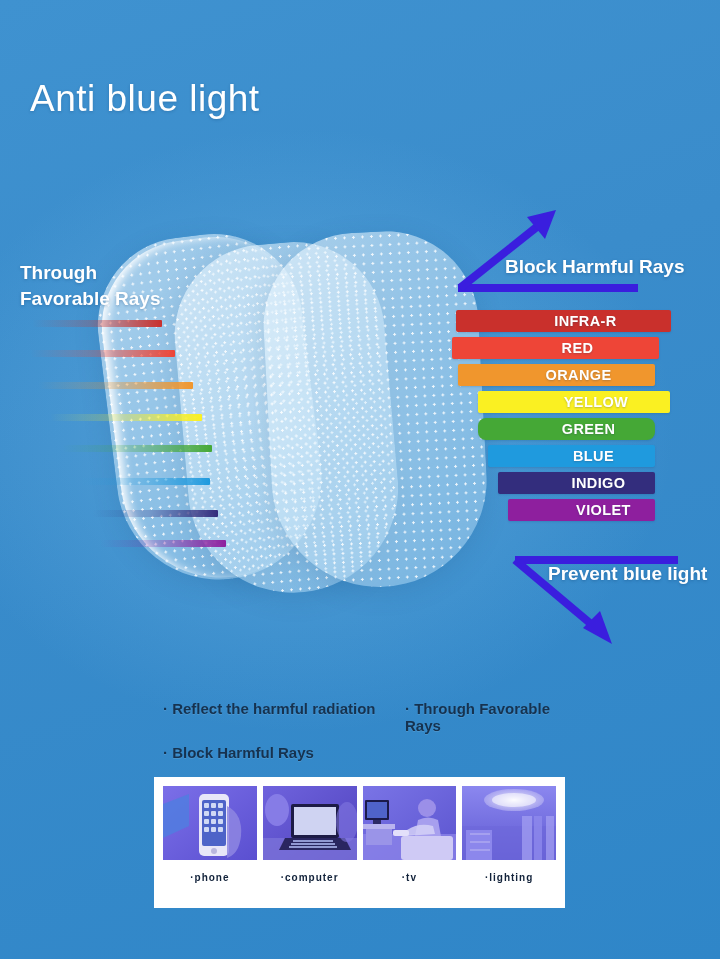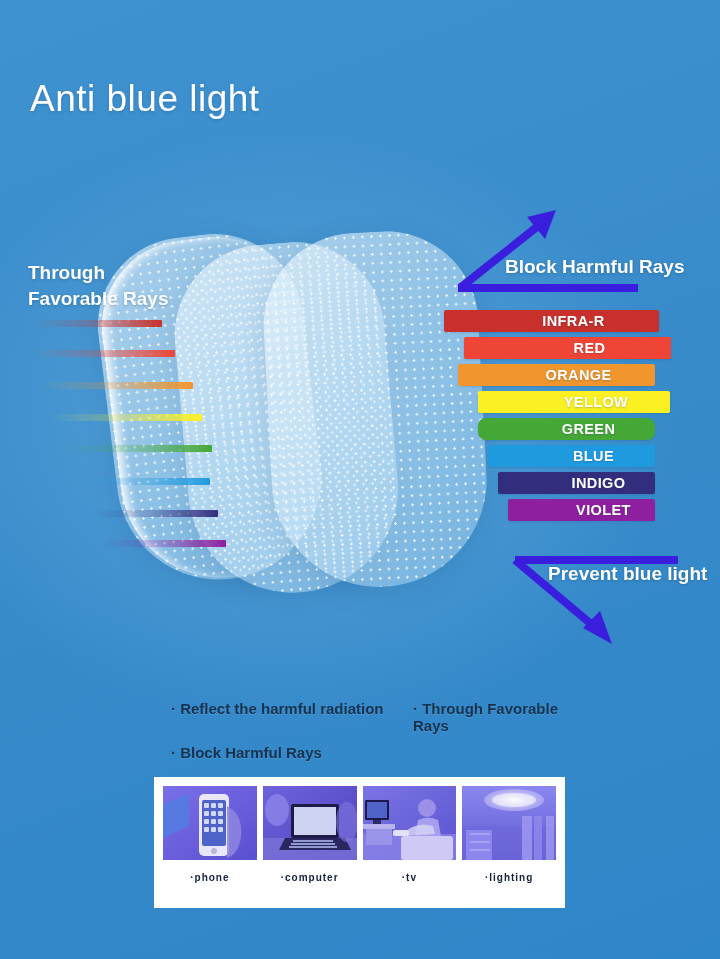--- a/index.html
+++ b/index.html
@@ -37,21 +37,21 @@
   .lens3{left:268px;top:232px;width:215px;height:355px;transform:rotate(-3deg);}
   .lens-glow{
     position:absolute;left:112px;top:238px;width:200px;height:340px;
     border-radius:95px 95px 110px 110px;transform:rotate(-7deg);
     box-shadow:inset 7px 2px 10px -2px rgba(255,255,255,0.95);
     pointer-events:none;
   }
 
   
   .left-label{
-    position:absolute;left:28px;top:260px;
+    position:absolute;left:20px;top:260px;
     color:#ffffff;font-size:19px;font-weight:bold;line-height:1.35;
     text-shadow:0 1px 3px rgba(20,70,120,0.35);
     white-space:pre-line;
   }
 
   
   .ray{position:absolute;height:7px;border-radius:1px;}
 
   
   .spectrum{position:absolute;left:440px;top:310px;width:240px;}
@@ -77,21 +77,20 @@
 
   
   .bullets{
     position:absolute;left:163px;top:700px;width:420px;
     display:grid;grid-template-columns:242px 178px;
     row-gap:10px;
   }
   .bullets div{
     color:#16324f;font-size:15px;font-weight:bold;
     text-shadow:0 1px 0 rgba(255,255,255,0.10);
-    margin-left:8px;
   }
 
   
   .panel{
     position:absolute;left:154px;top:777px;width:411px;height:131px;
     background:#ffffff;box-sizing:border-box;padding:9px 9px 0 9px;
   }
   .thumbs{display:flex;gap:6px;}
   .thumb{
     width:95px;height:74px;overflow:hidden;position:relative;
@@ -124,24 +123,24 @@
       <div class="ray" style="left: 62px; top: 445px; width: 150px; background: linear-gradient(90deg, rgba(255, 255, 255, 0) 0%, rgba(69, 168, 54, 0.25) 45%, rgb(69, 168, 54) 100%);"></div>
       <div class="ray" style="left: 80px; top: 478px; width: 130px; background: linear-gradient(90deg, rgba(255, 255, 255, 0) 0%, rgba(31, 154, 222, 0.25) 45%, rgb(31, 154, 222) 100%);"></div>
       <div class="ray" style="left: 92px; top: 510px; width: 126px; background: linear-gradient(90deg, rgba(255, 255, 255, 0) 0%, rgba(51, 45, 125, 0.25) 45%, rgb(51, 45, 125) 100%);"></div>
       <div class="ray" style="left: 100px; top: 540px; width: 126px; background: linear-gradient(90deg, rgba(255, 255, 255, 0) 0%, rgba(142, 31, 158, 0.25) 45%, rgb(142, 31, 158) 100%);"></div>
     </div>
 
   <div class="left-label">Through
 Favorable Rays</div>
 
   <div class="spectrum" id="spectrum">
-      <div class="bar" style="background: rgb(201, 48, 44); margin-left: 4px; width: 215px;">
+      <div class="bar" style="background: rgb(201, 48, 44); margin-left: 16px; width: 215px;">
         <span>INFRA-R</span>
       </div>
-      <div class="bar" style="background: rgb(238, 69, 55); margin-left: 24px; width: 207px; text-align: right;">
+      <div class="bar" style="background: rgb(238, 69, 55); margin-left: 12px; width: 207px; text-align: right;">
         <span>RED</span>
       </div>
       <div class="bar" style="background: rgb(240, 150, 45); margin-left: 18px; width: 197px;">
         <span>ORANGE</span>
       </div>
       <div class="bar" style="background: rgb(250, 240, 34); margin-left: 38px; width: 192px;">
         <span>YELLOW</span>
       </div>
       <div class="bar" style="background: rgb(69, 168, 54); margin-left: 38px; width: 177px; border-radius: 8px;">
         <span>GREEN</span>

